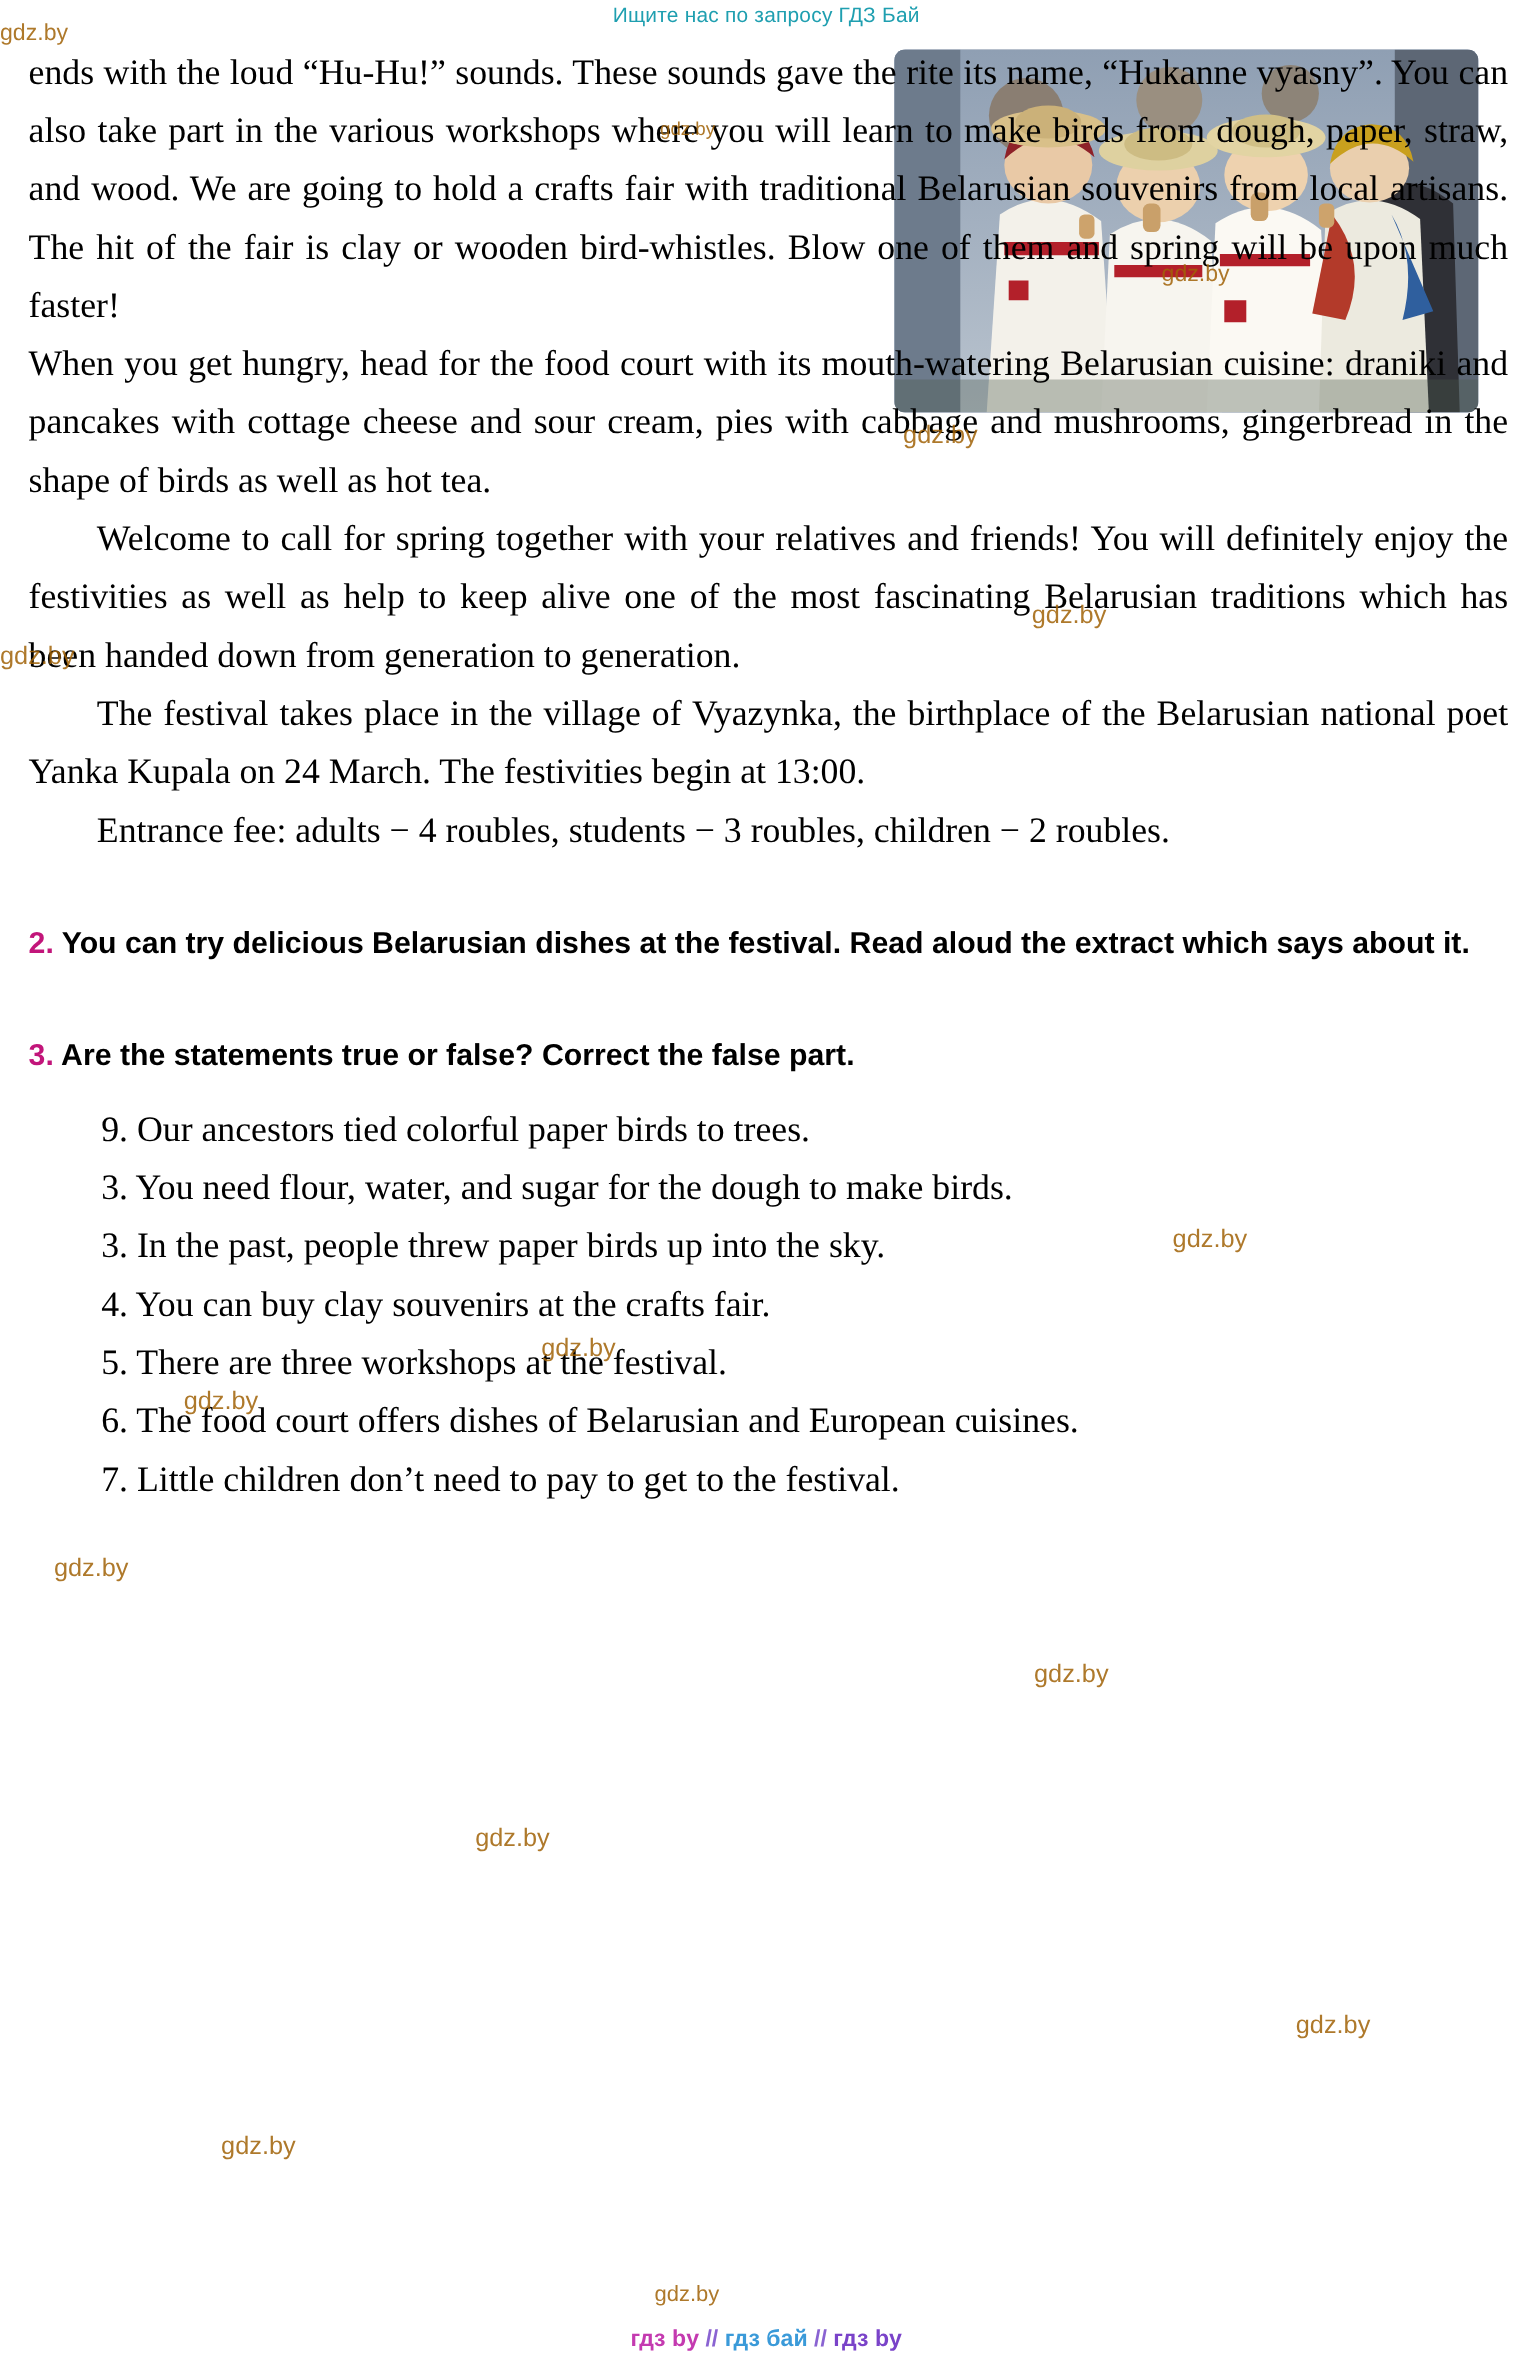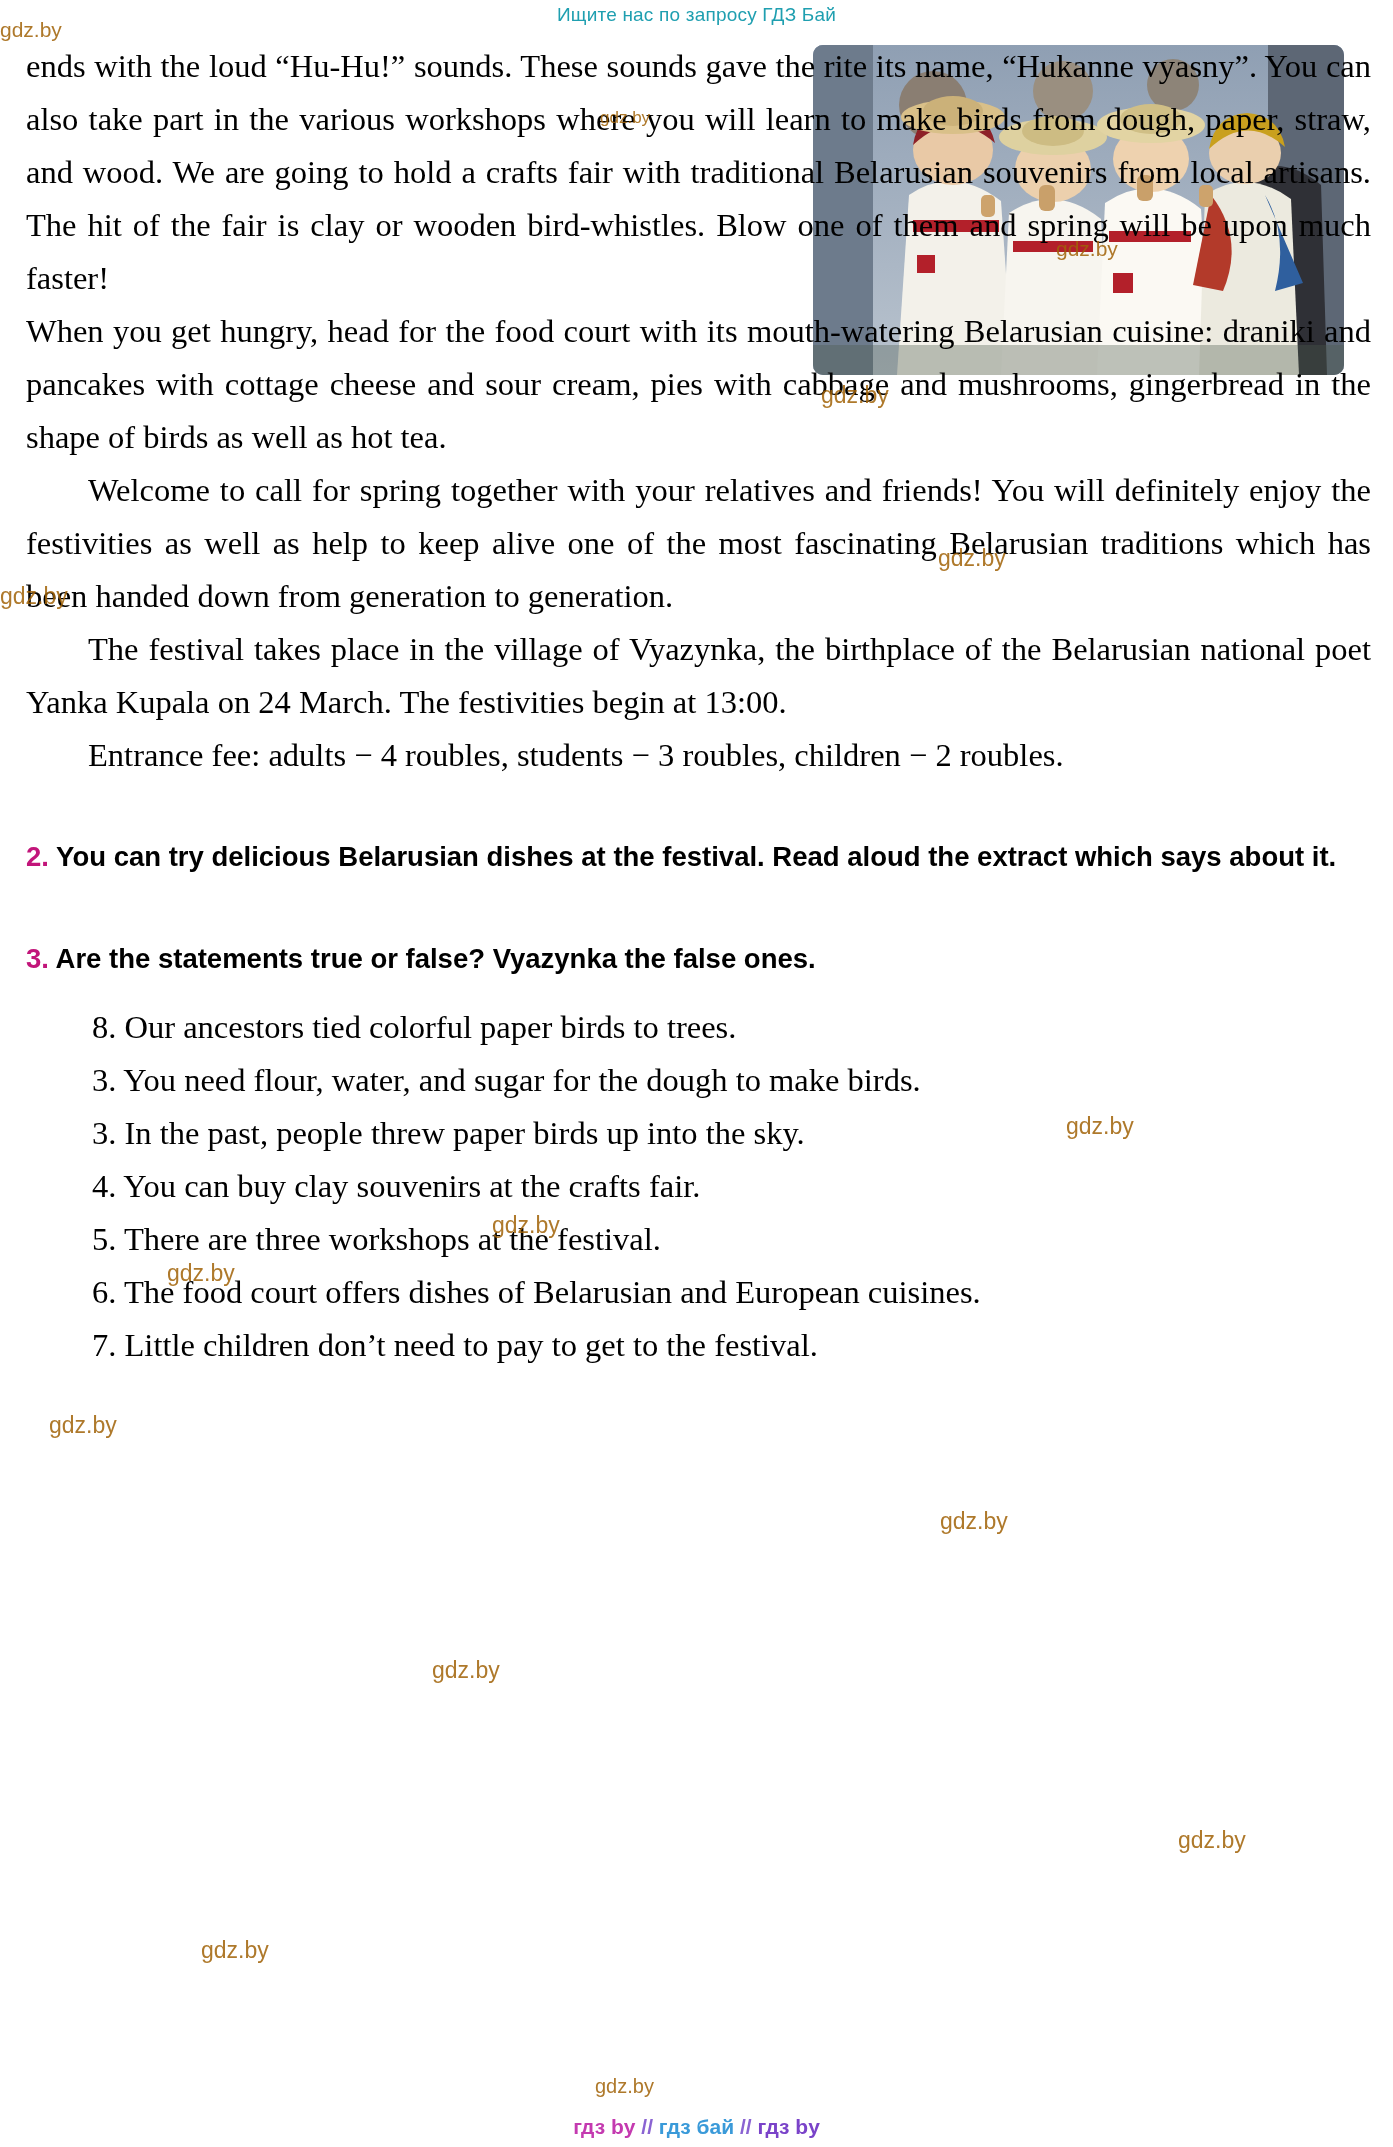--- a/index.html
+++ b/index.html
@@ -185,25 +185,25 @@
     <p class="body ind">The festival takes place in the village of Vyazynka, the birthplace of the Belarusian national poet Yanka Kupala on 24 March. The festivities begin at 13:00.</p>
     <p class="body ind">Entrance fee: adults − 4 roubles, students − 3 roubles, children − 2 roubles.</p>
 
     <p class="ex just" style="margin-top:55px">
       <span class="num">2.</span>
       <span>You can try delicious Belarusian dishes at the festival. Read aloud the extract which says about it.</span>
     </p>
 
     <p class="ex" style="margin-top:62px">
       <span class="num">3.</span>
-      <span>Are the statements true or false? Vyazynka the false ones.</span>
+      <span>Are the statements true or false? Correct the false part.</span>
     </p>
 
     <ol class="statements" style="margin-top:22px">
-      <li>8. Our ancestors tied colorful paper birds to trees.</li>
+      <li>9. Our ancestors tied colorful paper birds to trees.</li>
       <li>3. You need flour, water, and sugar for the dough to make birds.</li>
       <li>3. In the past, people threw paper birds up into the sky.</li>
       <li>4. You can buy clay souvenirs at the crafts fair.</li>
       <li>5. There are three workshops at the festival.</li>
       <li>6. The food court offers dishes of Belarusian and European cuisines.</li>
       <li>7. Little children don’t need to pay to get to the festival.</li>
     </ol>
   </div>
 
   <div class="footer">

